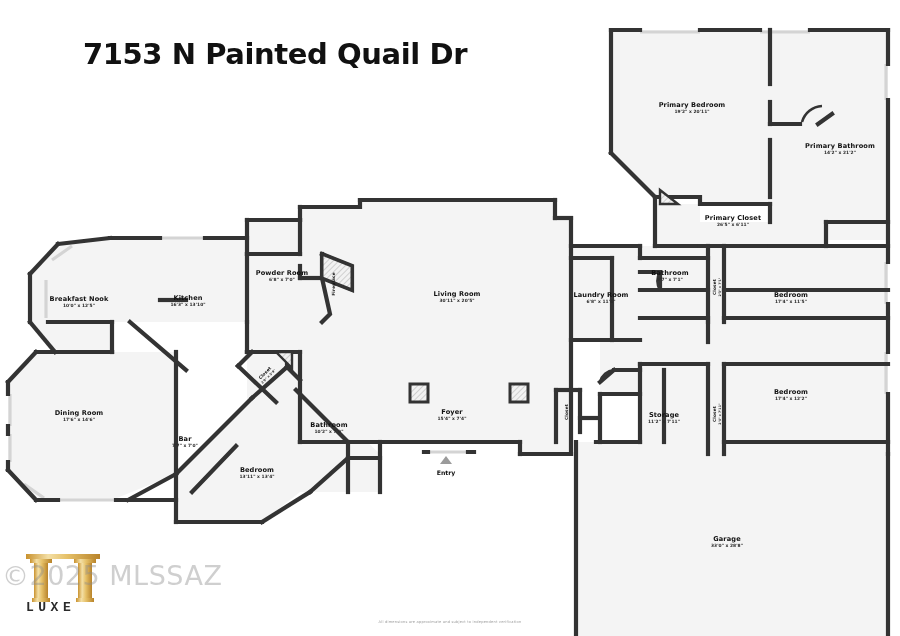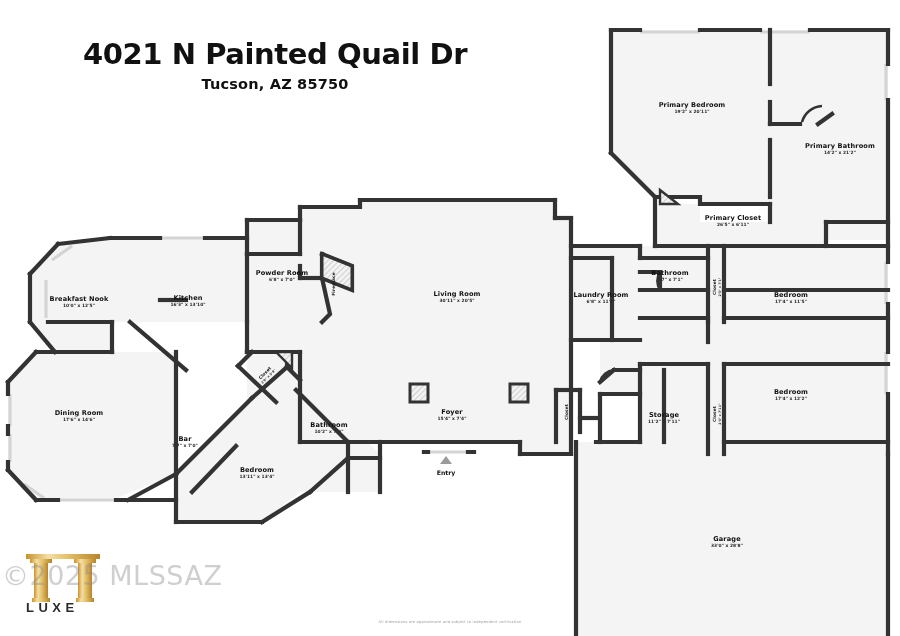--- a/index.html
+++ b/index.html
@@ -102,42 +102,41 @@
   }
   #logo-columns { position: absolute; left: 6px; top: 0; }
   #logo-wordmark {
     position: absolute;
     left: 8px;
     top: 48px;
     font-size: 13px;
     font-weight: 700;
     letter-spacing: 4.5px;
     color: #2b2b2b;
-    font-family: Liberation Sans, sans-serif;
+    font-family: Liberation Mono, monospace;
   }
   #watermark {
     position: absolute;
     left: 2px;
     top: 560px;
     font-size: 27px;
     font-weight: 400;
     letter-spacing: 0.5px;
     color: rgba(140,140,140,0.42);
     font-family: "DejaVu Sans", "Liberation Sans", sans-serif;
     white-space: nowrap;
     pointer-events: none;
     text-align: center;
   }
 </style>
 </head>
 <body>
 
 <div id="title-block">
-  <div id="address-line">4021 N Painted Quail Dr</div>
-  <div id="city-line">Tucson, AZ 85750</div>
+  <div id="address-line">7153 N Painted Quail Dr</div>
 </div>
 
 <div id="plan-canvas">
 <svg id="plan-svg" width="900" height="636" viewBox="0 0 900 636" xmlns="http://www.w3.org/2000/svg">
   <defs>
     <pattern id="hatch" width="4" height="4" patternUnits="userSpaceOnUse" patternTransform="rotate(45)">
       <rect width="4" height="4" fill="#f2f2f2"></rect>
       <line x1="0" y1="0" x2="0" y2="4" stroke="#8d8d8d" stroke-width="0.7"></line>
     </pattern>
     <linearGradient id="col-grad" x1="0" y1="0" x2="1" y2="0">

